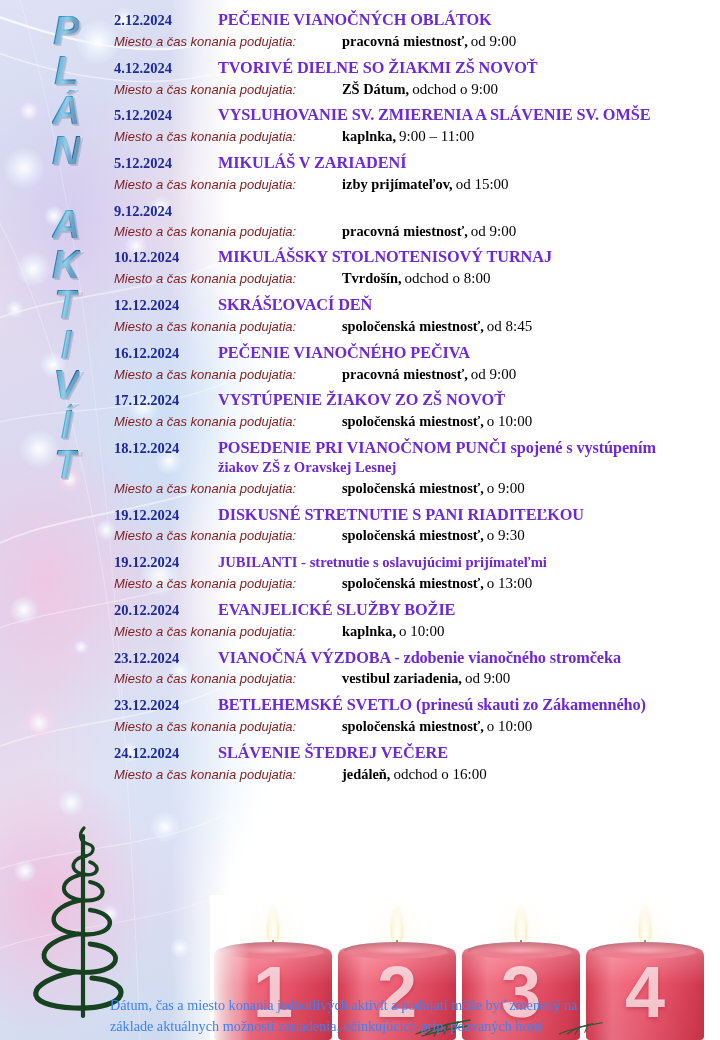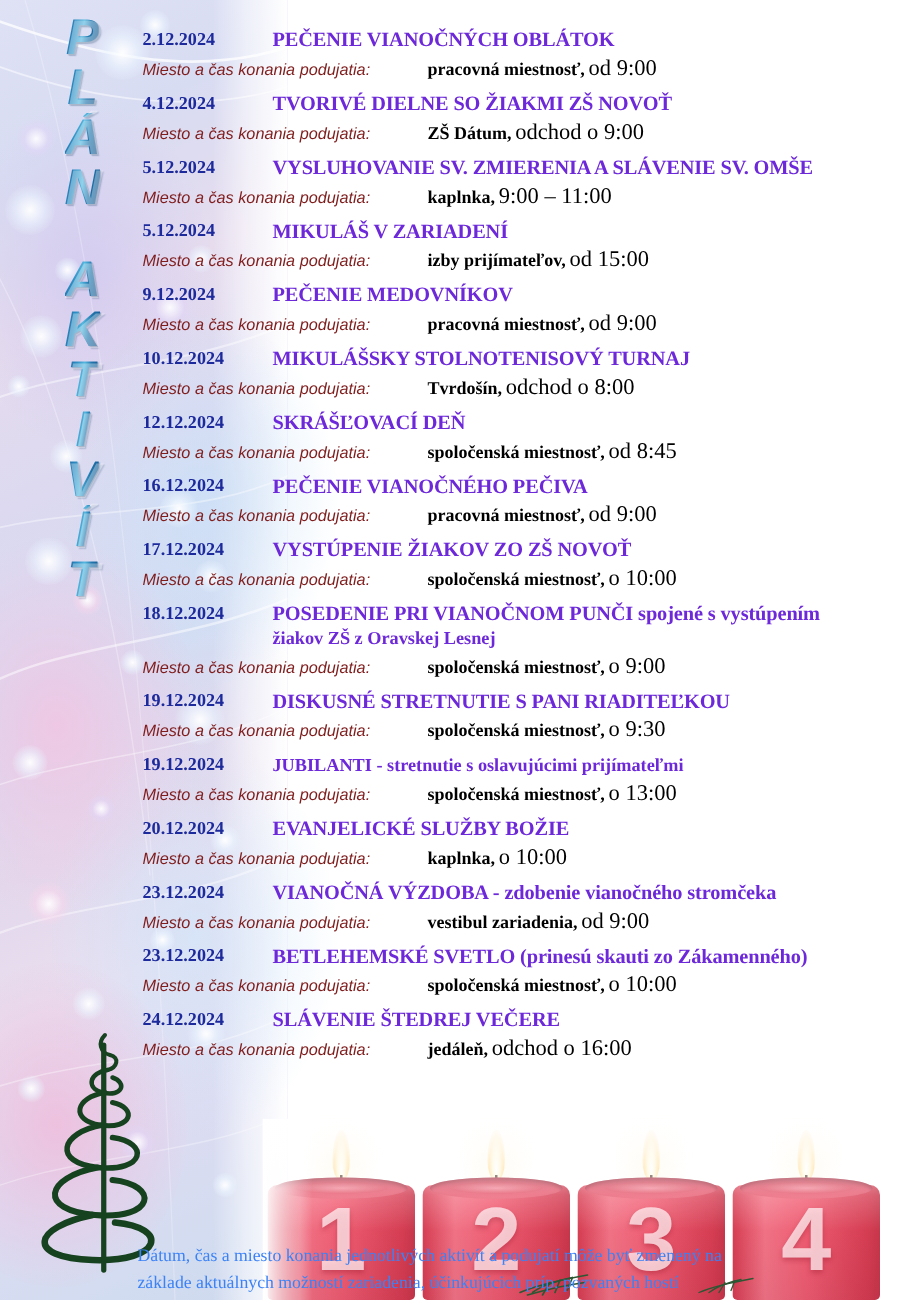--- a/index.html
+++ b/index.html
@@ -213,21 +213,21 @@
   .sprig {
     position:absolute;
     bottom:2px;
     width:60px; height:24px;
     z-index:6;
   }
 
   
   .content {
     position:absolute;
-    left:0; top:12px;
+    left:0; top:0;
     width:720px;
     height:812px;
     z-index:5;
   }
   .events {
     position:absolute;
     left:114px;
     top:11px;
     width:600px;
   }
@@ -275,21 +275,21 @@
   .ev-venue {
     font-family:"Liberation Serif", serif;
     font-weight:bold;
     font-size:14.4px;
     color:#000000;
     white-space:nowrap;
   }
   .ev-time {
     font-family:"Liberation Serif", serif;
     font-weight:normal;
-    font-size:18px;
+    font-size:15px;
     color:#000000;
     white-space:nowrap;
     margin-left:3px;
   }
 
   
   .footnote {
     position:absolute;
     left:110px;
     top:995px;
@@ -489,21 +489,20 @@
         <div class="ev-place">
           <div class="ev-label">Miesto  a čas konania podujatia:</div>
           <div class="ev-venue">izby prijímateľov,</div>
           <div class="ev-time">od 15:00</div>
         </div>
       </div>
 
       <div class="event">
         <div class="event-head">
           <div class="ev-date">9.12.2024</div>
-          <div class="ev-title"><span>PEČENIE MEDOVNÍKOV</span></div>
         </div>
         <div class="ev-place">
           <div class="ev-label">Miesto  a čas konania podujatia:</div>
           <div class="ev-venue">pracovná  miestnosť,</div>
           <div class="ev-time">od 9:00</div>
         </div>
       </div>
 
       <div class="event">
         <div class="event-head">

